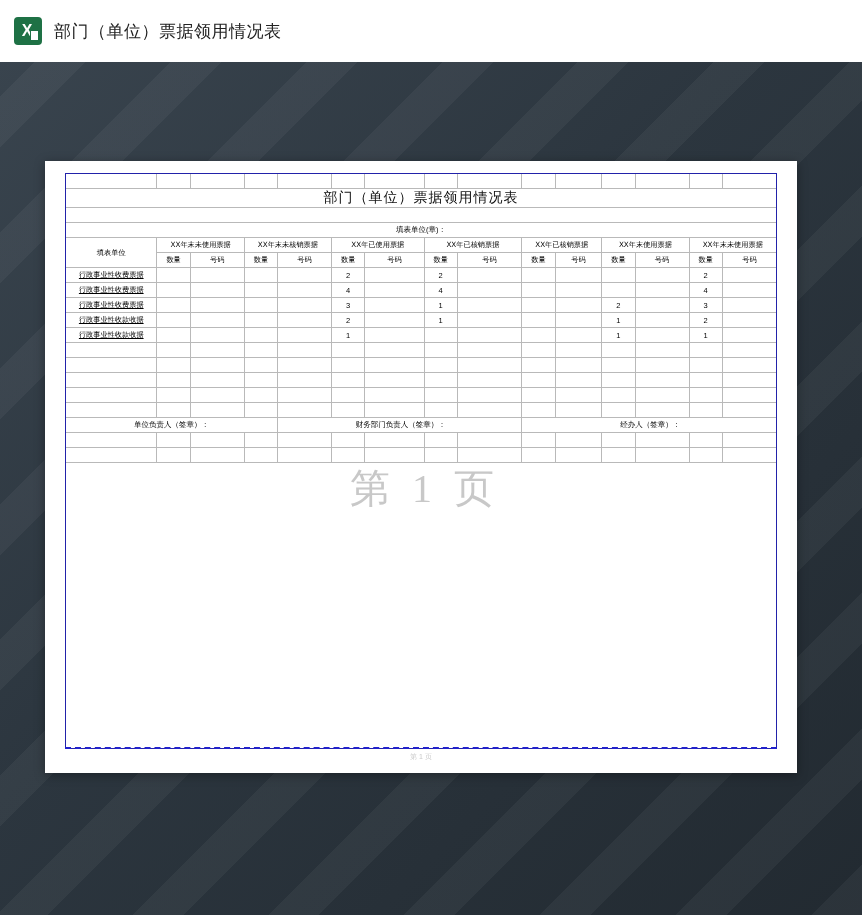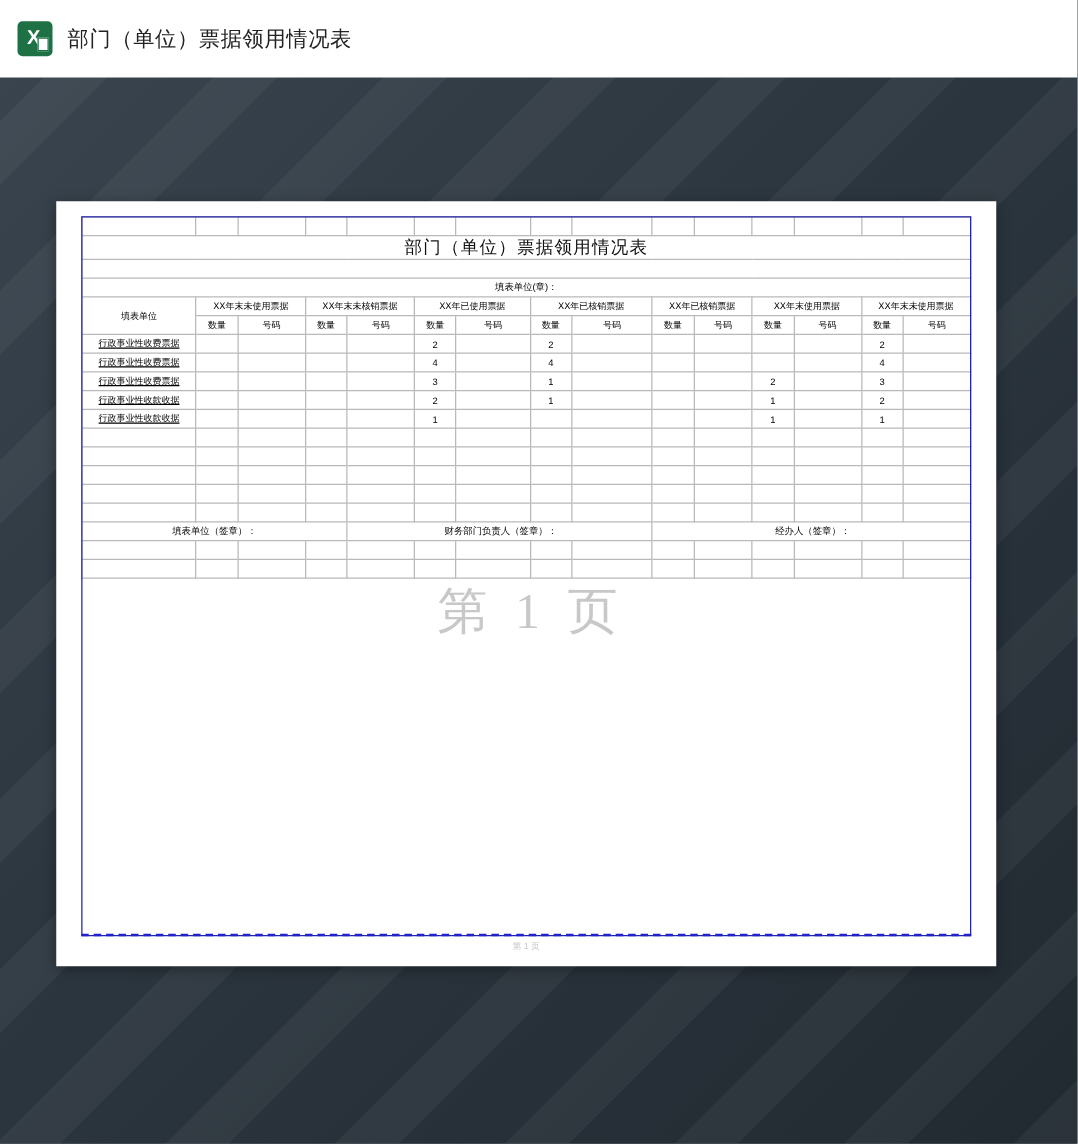--- a/index.html
+++ b/index.html
@@ -447,21 +447,21 @@
           <td></td>
           <td></td>
           <td></td>
           <td></td>
           <td></td>
           <td></td>
           <td></td>
         </tr>
 
         <tr class="sig-row">
-          <td colspan="4">填表单位（签章）：</td>
+          <td colspan="4">单位负责人（签章）：</td>
           <td colspan="5" class="center-pad">财务部门负责人（签章）：</td>
           <td colspan="6" class="center-pad">经办人（签章）：</td>
         </tr>
 
         <tr>
           <td></td>
           <td></td>
             <td></td>
           <td></td>
             <td></td>

